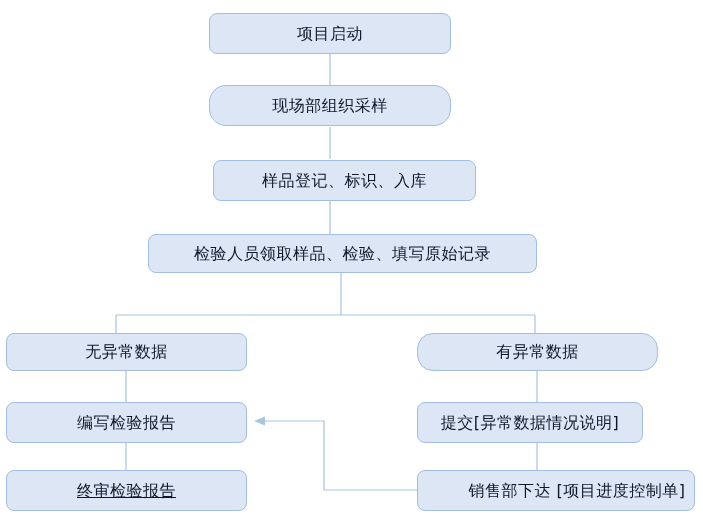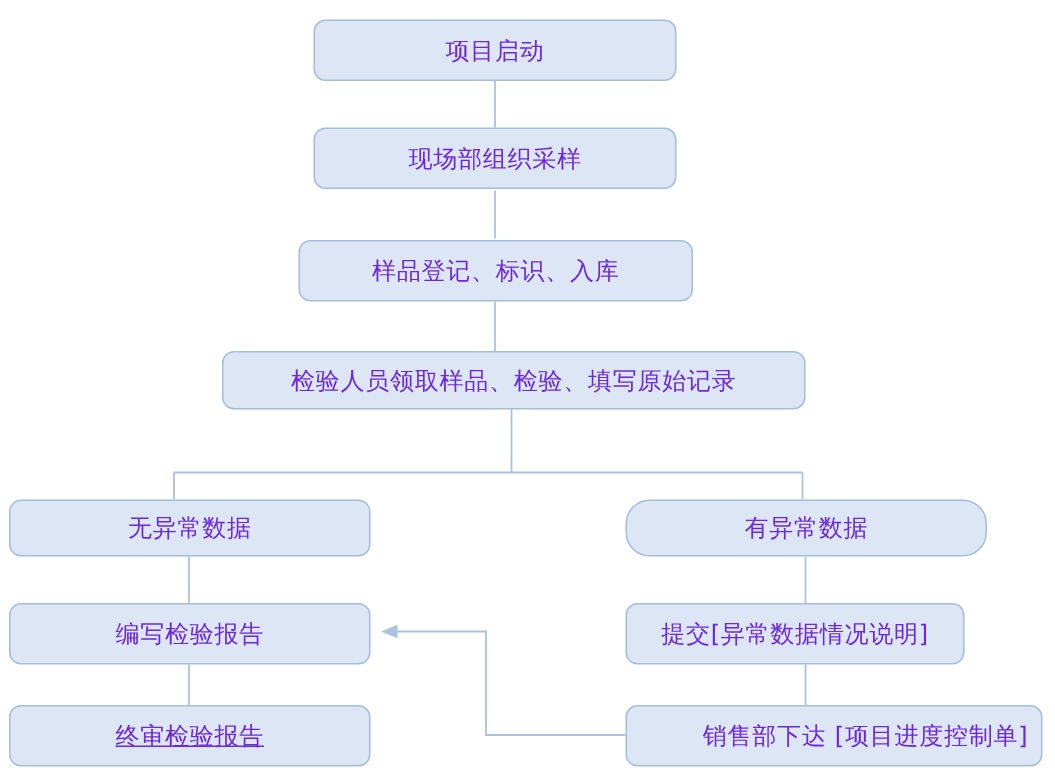--- a/index.html
+++ b/index.html
@@ -18,21 +18,21 @@
   }
   .node {
     position: absolute;
     box-sizing: border-box;
     background: #dce6f4;
     border: 1px solid #a3bdde;
     border-radius: 8px;
     display: flex;
     align-items: center;
     justify-content: center;
-    color: #6d28d9;
+    color: #0f172a;
     font-size: 16px;
     line-height: 1.2;
     letter-spacing: 0.5px;
     white-space: nowrap;
     user-select: none;
   }
   .node-label {
     display: block;
   }
   svg.edges {
@@ -80,25 +80,25 @@
     <line x1="537" y1="443" x2="537" y2="470"></line>
 
     <path d="M 417 490 L 324 490 L 324 421 L 262 421"></path>
     <polygon class="arrowhead" points="254,421 265,416.5 265,425.5"></polygon>
   </svg>
 
   <div class="node" style="left:209px; top:13px; width:242px; height:41px;">
     <span class="node-label">项目启动</span>
   </div>
 
-  <div class="node" style="left:209px; top:85px; width:242px; height:41px;">
+  <div class="node" style="left:209px; top:85px; width:242px; height:41px;border-radius:17px;">
     <span class="node-label">现场部组织采样</span>
   </div>
 
-  <div class="node" style="left:199px; top:160px; width:263px; height:41px;">
+  <div class="node" style="left:213px; top:160px; width:263px; height:41px;">
     <span class="node-label">样品登记、标识、入库</span>
   </div>
 
   <div class="node" style="left:148px; top:234px; width:389px; height:39px;">
     <span class="node-label">检验人员领取样品、检验、填写原始记录</span>
   </div>
 
   <div class="node" style="left:6px; top:333px; width:241px; height:38px;">
     <span class="node-label">无异常数据</span>
   </div>

